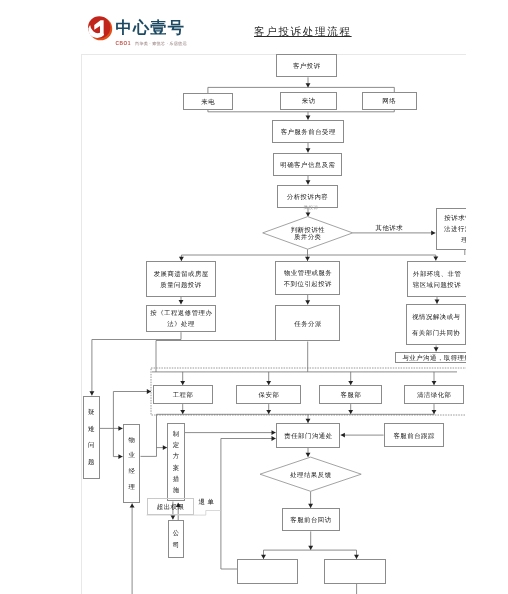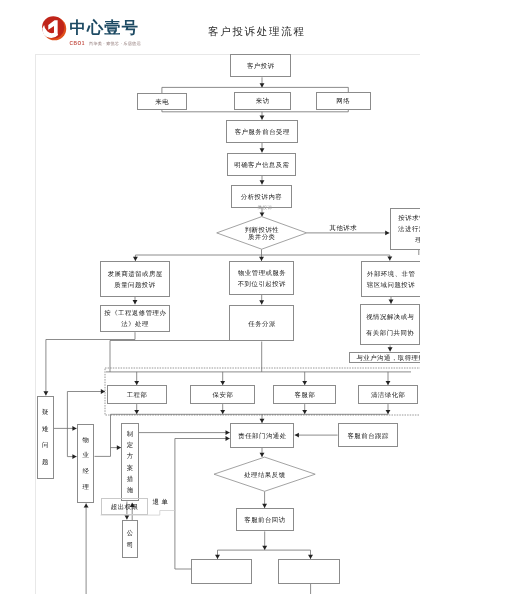--- a/index.html
+++ b/index.html
@@ -1,34 +1,34 @@
 <!DOCTYPE html>
 <html><head>
 <meta charset="utf-8">
 <style>
   html,body{margin:0;padding:0;background:#ffffff;}
   body{width:508px;height:594px;overflow:hidden;
        font-family:"Liberation Serif",serif;color:#111;
        -webkit-font-smoothing:antialiased;}
-  #page{position:relative;width:420px;height:594px;background:#fff;overflow:hidden;}
+  #page{position:relative;width:420px;height:594px;background:#fff;overflow:hidden;margin-left:46px;}
 
   
   #logo-wrap{position:absolute;left:36px;top:9px;width:128px;height:36px;}
   #logo-mark{position:absolute;left:4.5px;top:5.2px;width:26px;height:28px;}
   #logo-title{position:absolute;left:33.5px;top:10px;font-size:16.2px;font-weight:bold;
               color:#1d4a63;letter-spacing:1.2px;line-height:16px;white-space:nowrap;
               font-family:"Liberation Sans",sans-serif;}
   #logo-code{position:absolute;left:33.5px;top:30.5px;font-size:4.8px;font-weight:bold;
              color:#c55349;letter-spacing:.5px;line-height:7px;
              font-family:"Liberation Sans",sans-serif;}
   #logo-slogan{position:absolute;left:53px;top:31px;font-size:4.2px;
                color:#8a7270;letter-spacing:.15px;line-height:7px;white-space:nowrap;
                font-family:"Liberation Sans",sans-serif;}
   #doc-title{position:absolute;left:208px;top:24.5px;font-size:10.5px;
-             letter-spacing:1.7px;color:#2b2b2b;white-space:nowrap;}
+             letter-spacing:1.7px;color:#2b2b2b;white-space:nowrap;text-decoration:underline;}
 
   
   #frame{position:absolute;left:34.5px;top:53.5px;width:434px;height:545px;
          border:1px solid #e8e8e8;border-bottom:none;box-sizing:border-box;z-index:0;}
 
   
   .node{position:absolute;box-sizing:border-box;border:0.8px solid #8b8b8b;
         background:#fff;display:flex;align-items:center;justify-content:center;
         text-align:center;font-size:6.4px;letter-spacing:0.5px;line-height:1.72;color:#161616;z-index:3;
         padding:0 2px;}

